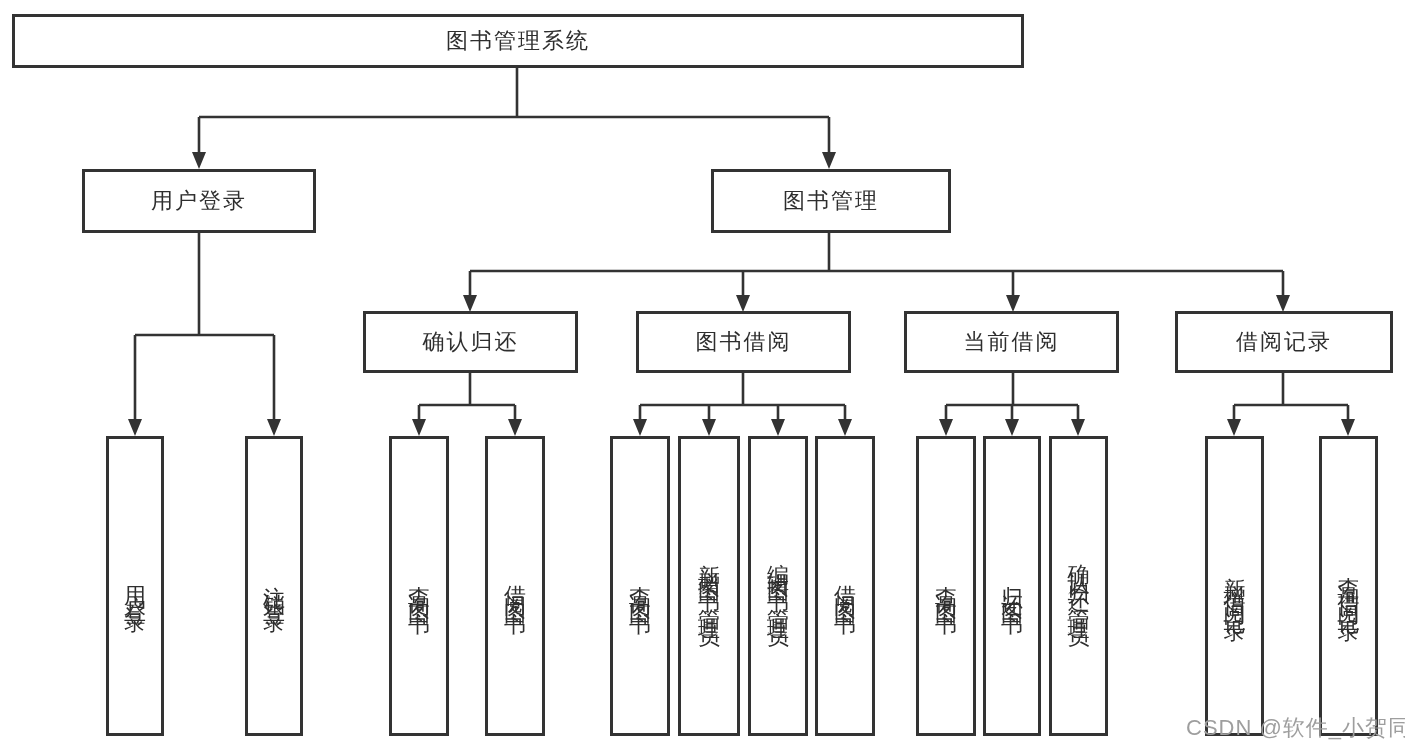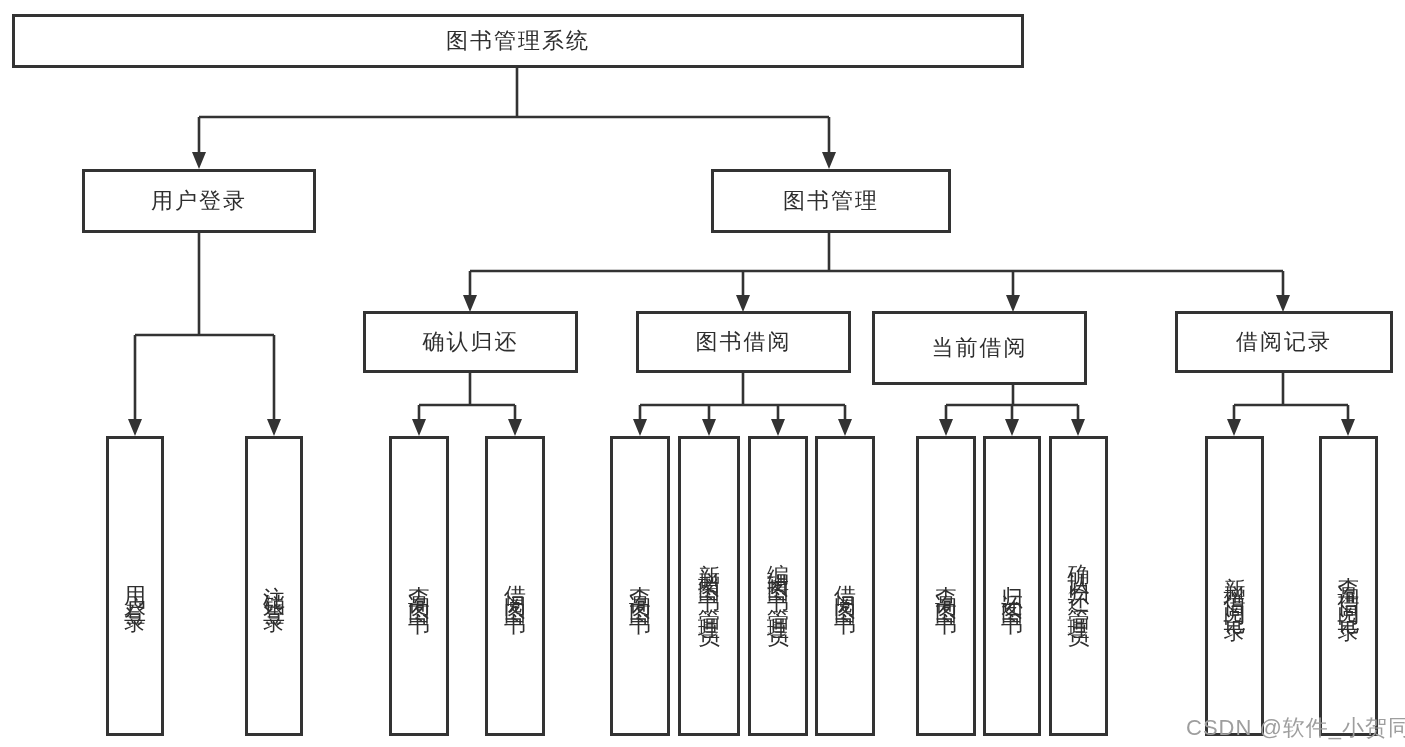--- a/index.html
+++ b/index.html
@@ -54,21 +54,21 @@
     color: #9e9e9e;
     white-space: nowrap;
     z-index: 5;
   }
   
   #nd-root   { left: 12px;   top: 14px;  width: 1012px; height: 54px; }
   #nd-login  { left: 82px;   top: 169px; width: 234px;  height: 64px; }
   #nd-mgmt   { left: 711px;  top: 169px; width: 240px;  height: 64px; }
   #nd-newrec { left: 363px;  top: 311px; width: 215px;  height: 62px; }
   #nd-borrow { left: 636px;  top: 311px; width: 215px;  height: 62px; }
-  #nd-cur    { left: 872px;  top: 311px; width: 215px;  height: 74px; }
+  #nd-cur    { left: 904px;  top: 311px; width: 215px;  height: 62px; }
   #nd-rec    { left: 1175px; top: 311px; width: 218px;  height: 62px; }
   
   .leaf { top: 436px; height: 300px; }
   #lf-1  { left: 106px;  width: 58px; }
   #lf-2  { left: 245px;  width: 58px; }
   #lf-3  { left: 389px;  width: 60px; }
   #lf-4  { left: 485px;  width: 60px; }
   #lf-5  { left: 610px;  width: 60px; }
   #lf-6  { left: 678px;  width: 62px; }
   #lf-7  { left: 748px;  width: 60px; }

